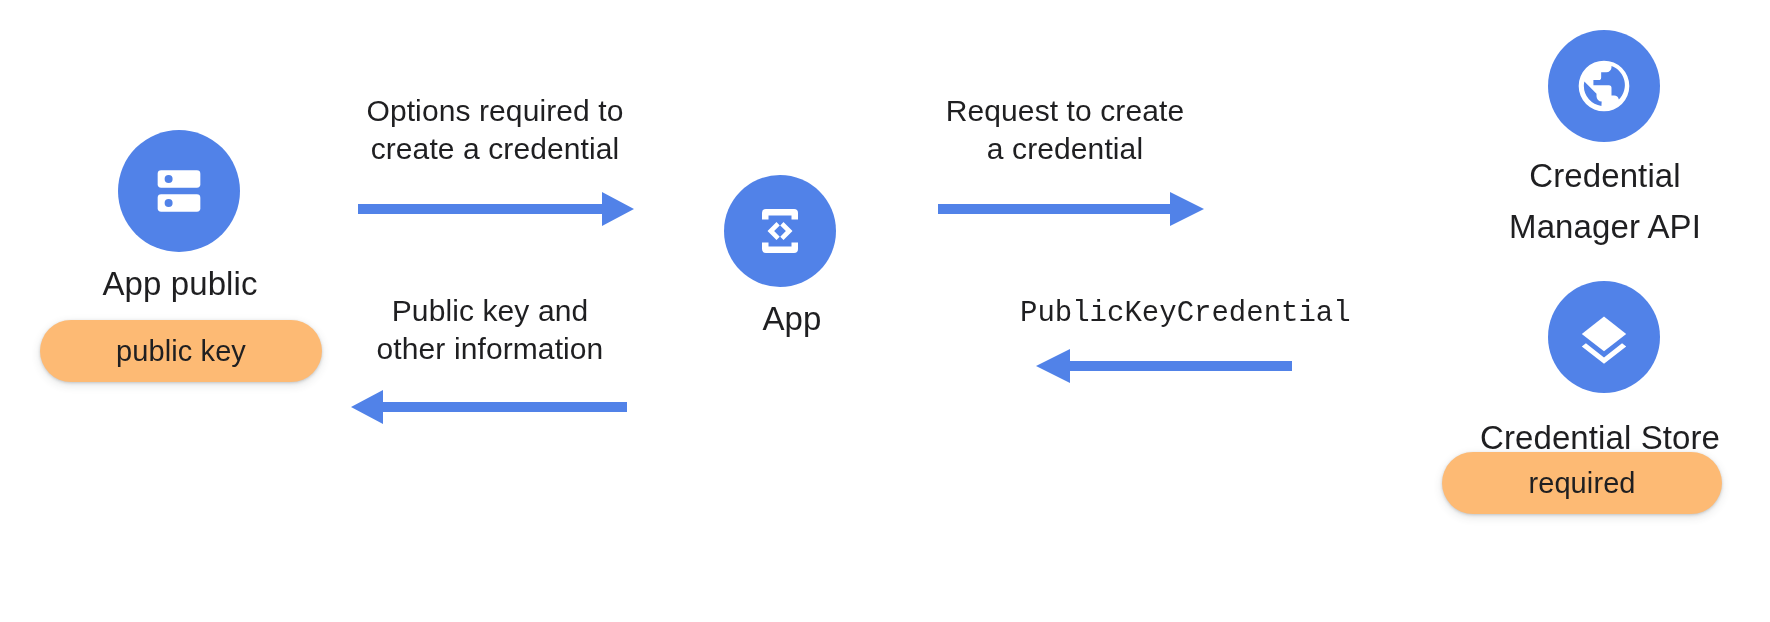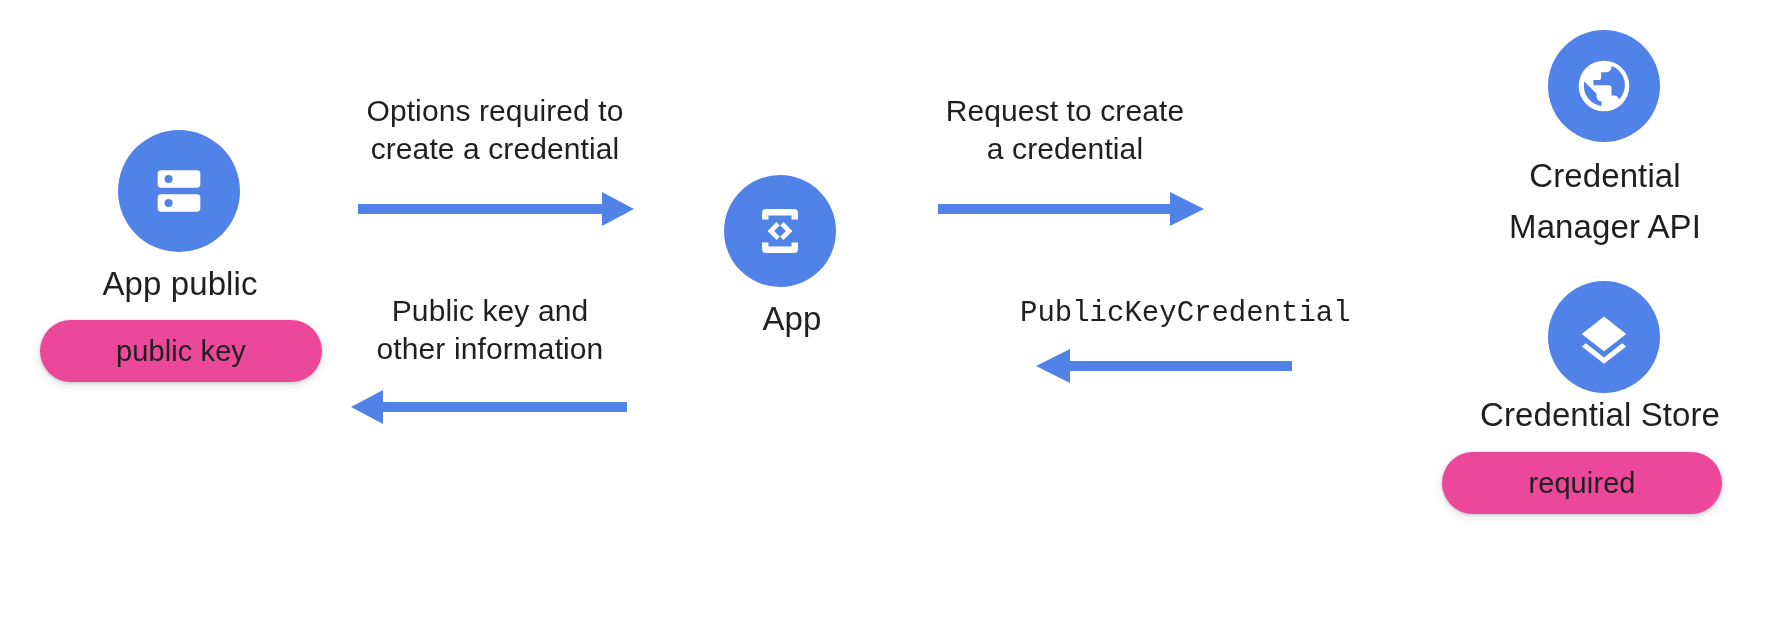--- a/index.html
+++ b/index.html
@@ -37,21 +37,21 @@
     font-size: 33px;
     line-height: 51px;
     color: #1f1f21;
     font-weight: 400;
     letter-spacing: 0.1px;
     white-space: pre-line;
   }
 
   
   .pill {
-    background: #ec4899;
+    background: #fdba74;
     border-radius: 999px;
     box-shadow: 0 1px 3px rgba(60,64,67,0.22), 0 3px 10px rgba(60,64,67,0.14);
     display: flex;
     align-items: center;
     justify-content: center;
     font-size: 29px;
     color: #1f1f21;
     letter-spacing: 0.1px;
   }
 
@@ -169,18 +169,18 @@
 
     <div class="node-circle abs" style="left:118px; top:0; width:112px; height:112px;">
       <span>
         <svg width="62" height="62" viewBox="0 0 24 24" aria-hidden="true">
           <path fill="#ffffff" d="M12 4.1 3.4 10.8 12 17.5l8.6-6.7Z"></path>
           <path fill="#ffffff" d="M12 19.9 5.0 14.45 3.4 15.7 12 22.4l8.6-6.7-1.61-1.25Z"></path>
         </svg>
       </span>
     </div>
 
-    <div class="node-label abs" style="left:0; top:108px; width:340px;">Credential Store</div>
+    <div class="node-label abs" style="left:0; top:131px; width:340px;">Credential Store</div>
 
     <div class="pill abs" style="left:12px; top:171px; width:280px; height:62px;">required</div>
   </div>
 
 </div>
 
 </body></html>

